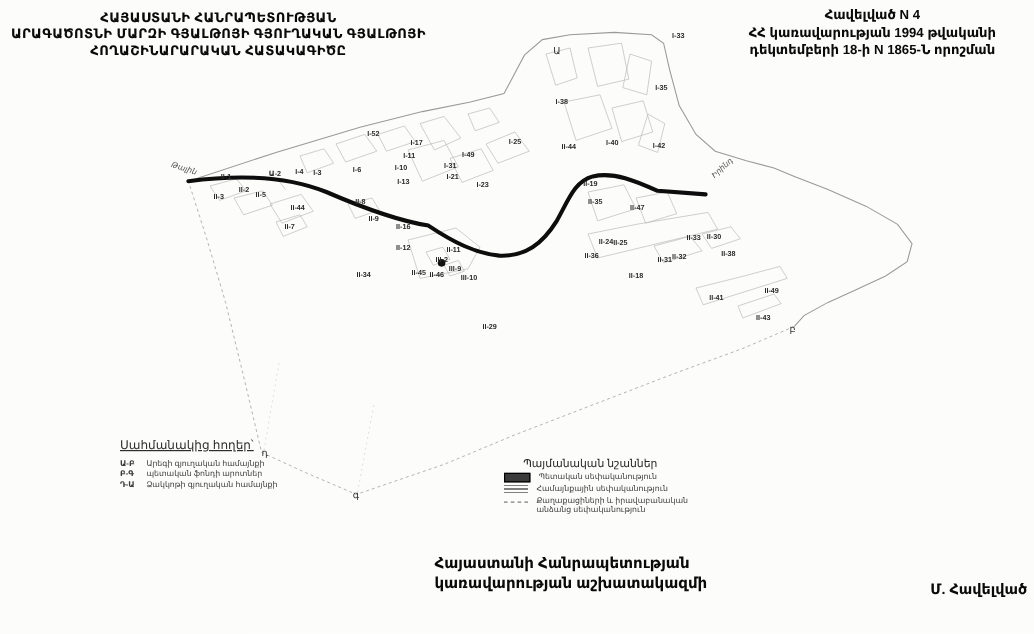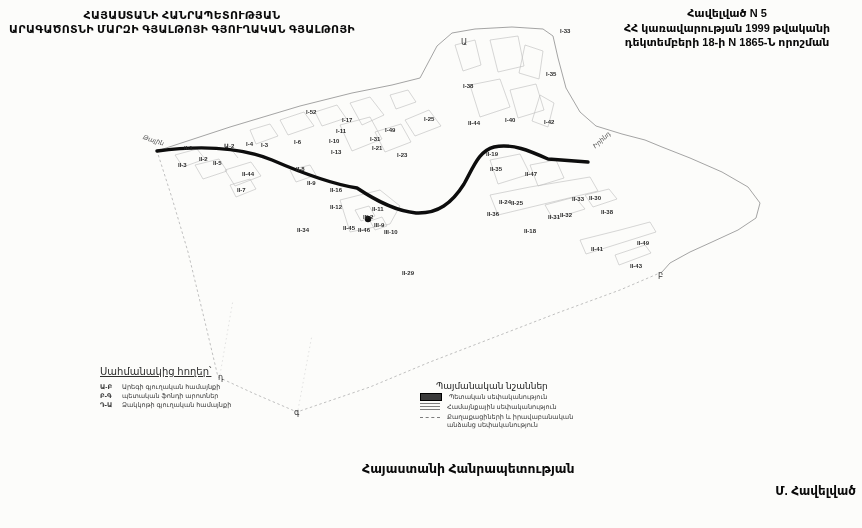--- a/index.html
+++ b/index.html
@@ -165,25 +165,26 @@
 
   <div class="layer">
 
   <span class="rlabel" style="left: 143px; top: 133px; transform: rotate(18deg);">Թալին</span>
       <span class="rlabel" style="left: 594px; top: 143px; transform: rotate(-42deg);">Իրինդ</span>
     </div>
 
   <div class="title-block">
     <div>ՀԱՅԱՍՏԱՆԻ ՀԱՆՐԱՊԵՏՈՒԹՅԱՆ</div>
     <div>ԱՐԱԳԱԾՈՏՆԻ ՄԱՐԶԻ ԳՅԱԼԹՈՅԻ ԳՅՈՒՂԱԿԱՆ ԳՅԱԼԹՈՅԻ</div>
+    <div>ՀՈՂԱՇԻՆԱՐԱՐԱԿԱՆ ՀԱՏԱԿԱԳԻԾԸ</div>
   </div>
 
   <div class="annex-block">
-    <div>Հավելված N 5</div>
-    <div>ՀՀ կառավարության 1999 թվականի</div>
+    <div>Հավելված N 4</div>
+    <div>ՀՀ կառավարության 1994 թվականի</div>
     <div>դեկտեմբերի 18-ի N 1865-Ն որոշման</div>
   </div>
 
   <div class="adj-legend">
     <div class="adj-title">Սահմանակից հողեր՝</div>
     <div>
 
         <div class="adj-item">
           <span class="adj-code">Ա-Բ</span>
           <span>Արեգի գյուղական համայնքի</span>
@@ -217,17 +218,18 @@
 
         <div class="sym-item">
           <span class="swatch sw-dash"></span>
           <span class="sym-label">Քաղաքացիների և իրավաբանական անձանց սեփականություն</span>
         </div>
       </div>
   </div>
 
   <div class="footer-block">
     <div>Հայաստանի Հանրապետության</div>
+    <div>կառավարության աշխատակազմի</div>
   </div>
 
   <div class="signature">Մ. Հավելված</div>
 
 </div>
 
 </body></html>

